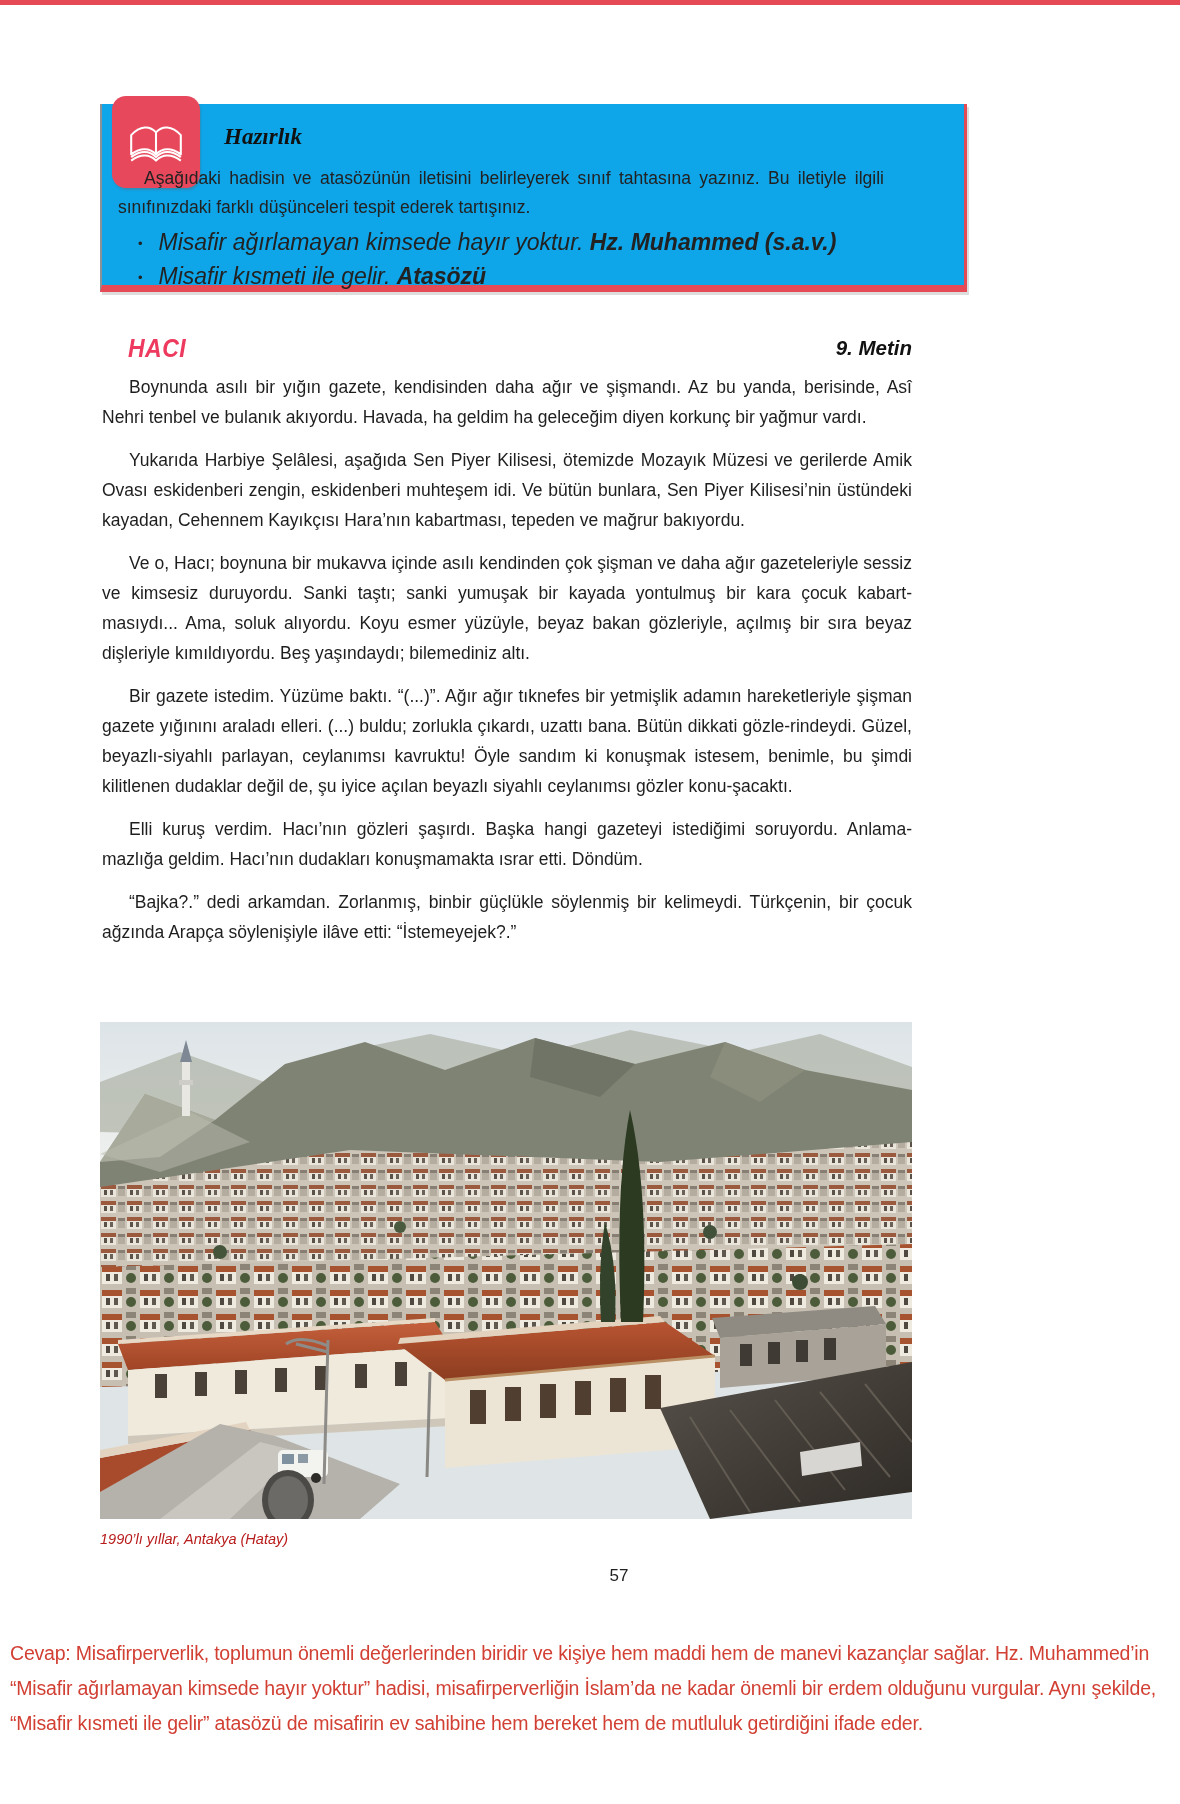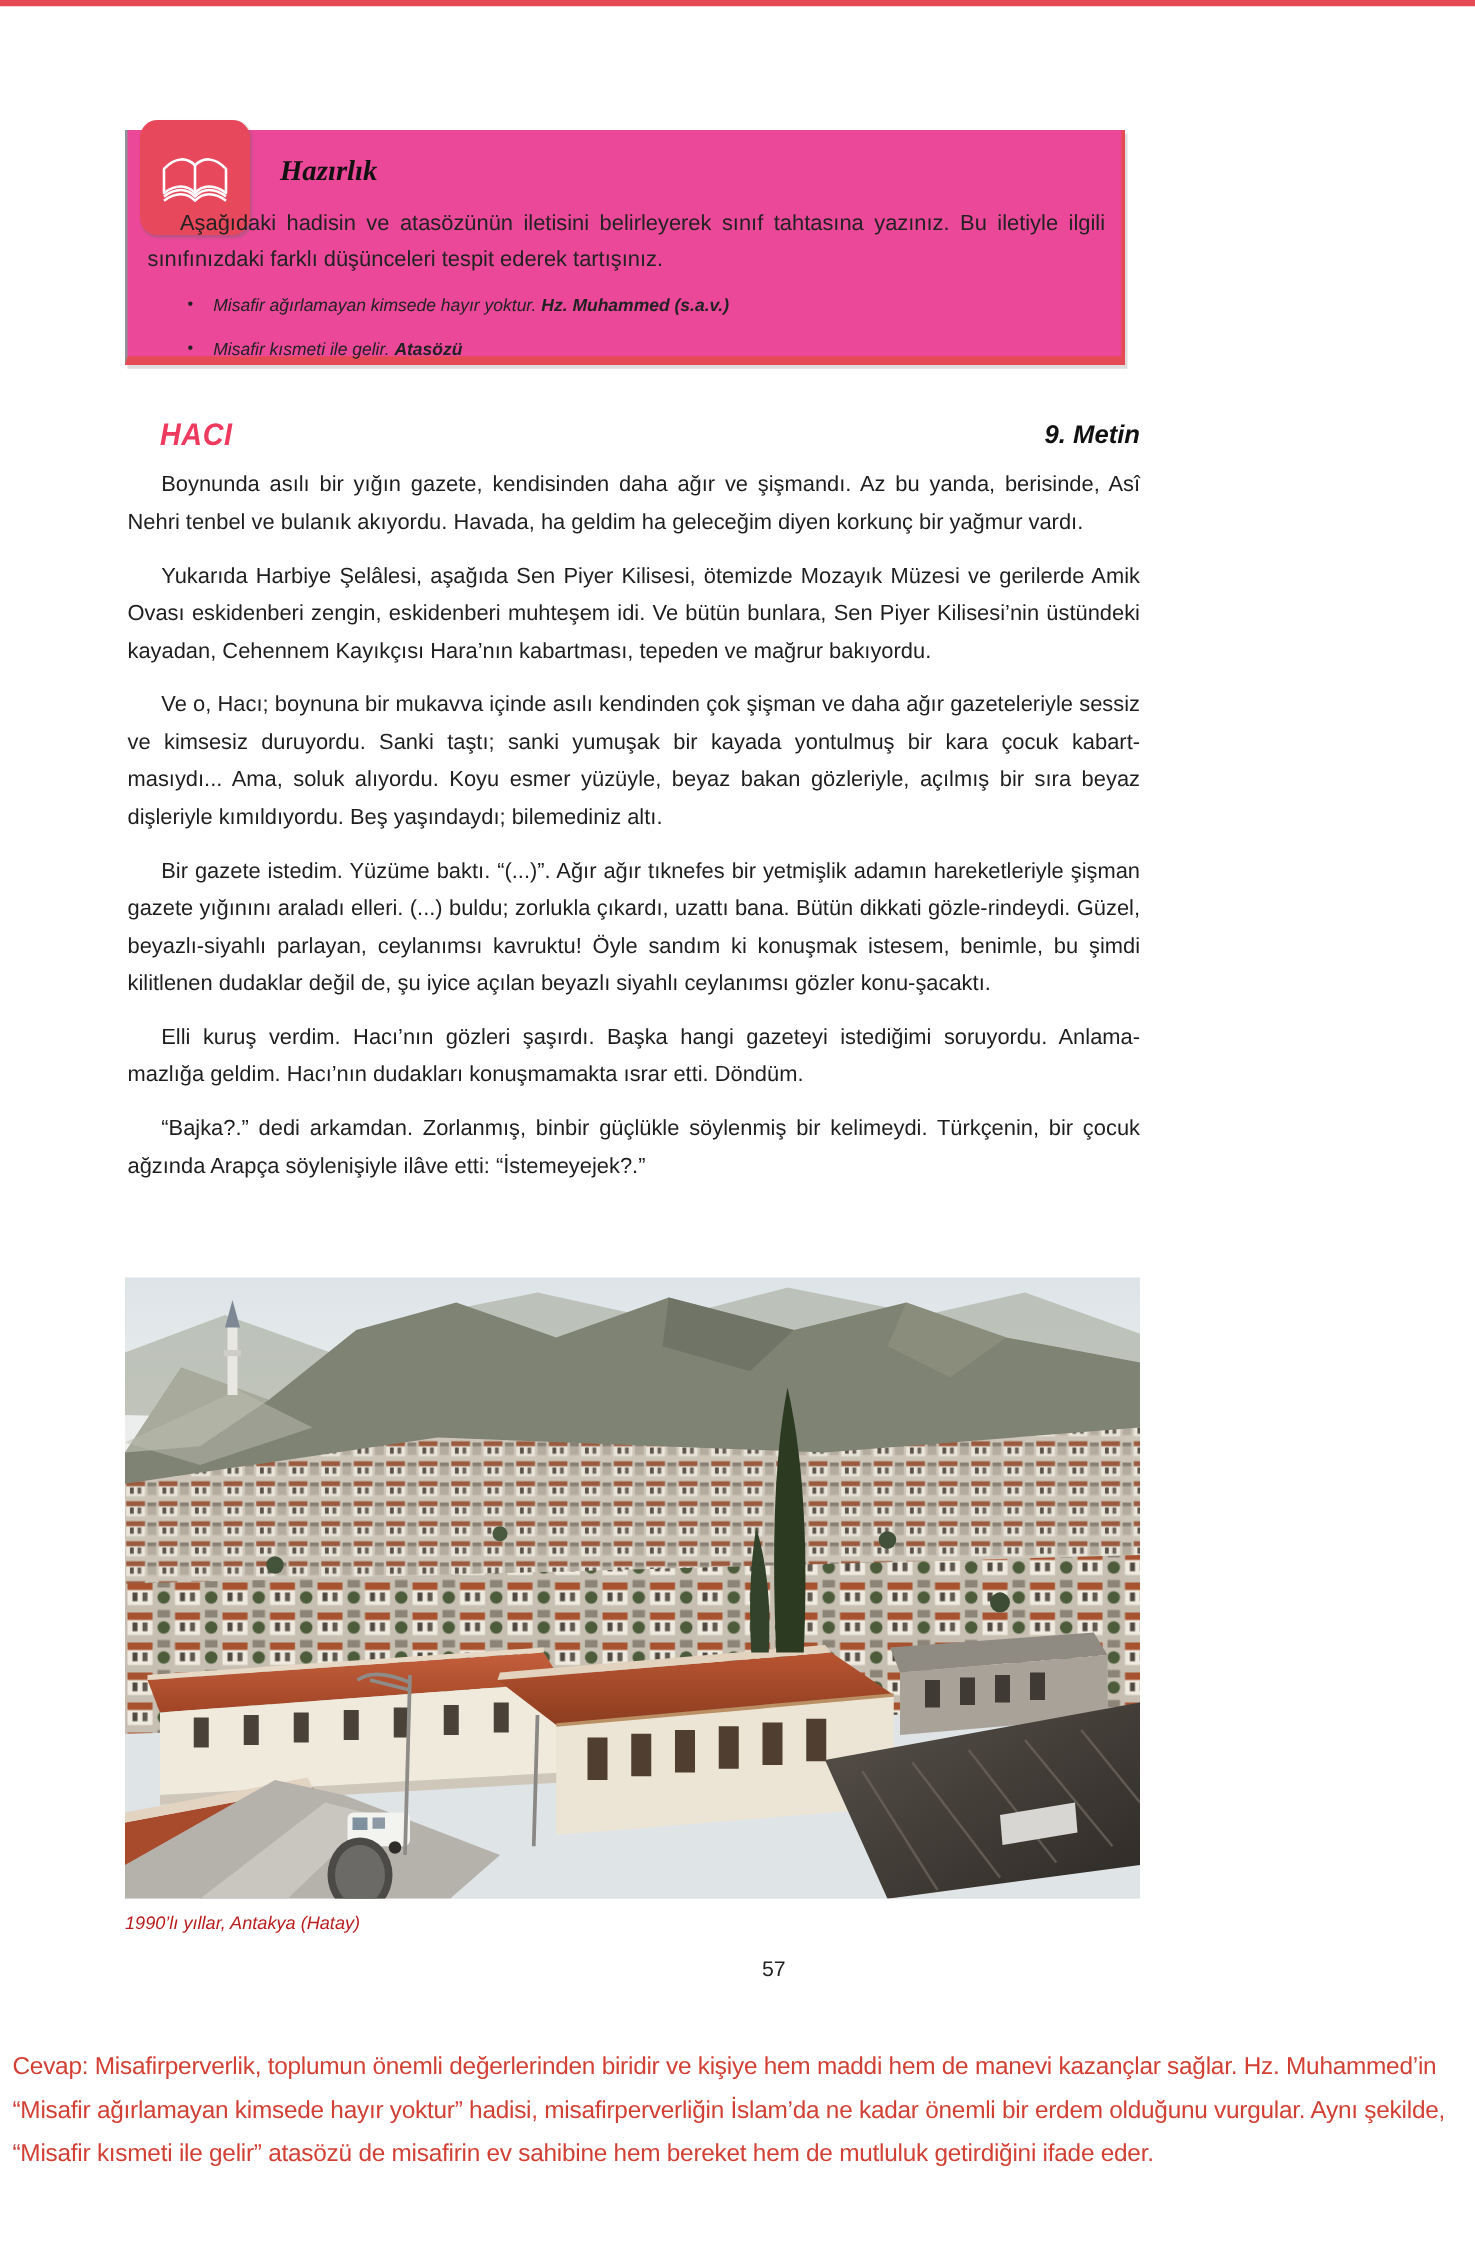--- a/index.html
+++ b/index.html
@@ -4,22 +4,22 @@
 <style>
   html,body{margin:0;padding:0;}
   body{
     width:1180px;height:1804px;position:relative;background:#ffffff;
     font-family:"Liberation Sans", sans-serif;color:#1c1c1c;overflow:hidden;
   }
   .top-strip{position:absolute;top:0;left:0;width:1180px;height:5px;background:#e64a55;}
 
   
   .prep-box{
-    position:absolute;left:100px;top:104px;width:800px;height:188px;
-    background:#ec4899;
+    position:absolute;left:100px;top:104px;width:867px;height:188px;
+    background:#0ea5e9;
     border-left:2px solid #8d9298;
     border-right:3px solid #e64a55;
     border-bottom:7px solid #e64a55;
     box-shadow:2px 3px 0 rgba(120,120,120,.25);
     box-sizing:border-box;
   }
   .prep-icon{
     position:absolute;left:10px;top:-8px;width:88px;height:92px;
     background:#e8485c;border-radius:14px;
     display:flex;align-items:center;justify-content:center;
@@ -28,22 +28,22 @@
   .prep-title{
     position:absolute;left:122px;top:20px;
     font-family:"Liberation Serif", serif;font-weight:bold;font-style:italic;
     font-size:23px;color:#111;
   }
   .prep-body{
     position:absolute;left:16px;top:60px;width:766px;
     font-size:17.5px;line-height:29px;text-align:justify;text-indent:26px;color:#222;
   }
   .prep-bullets{
-    position:absolute;left:48px;top:122px;width:720px;margin:0;padding:0;list-style:none;
-    font-size:14px;line-height:33px;font-style:italic;color:#222;
+    position:absolute;left:36px;top:122px;width:720px;margin:0;padding:0;list-style:none;
+    font-size:23px;line-height:33px;font-style:italic;color:#222;
   }
   .prep-bullets li::before{content:"•";margin-right:16px;font-style:normal;font-size:13px;vertical-align:2px;}
   .prep-bullets b{font-style:italic;}
 
   
   .title-row{position:absolute;left:100px;top:334px;width:812px;height:30px;}
   .text-title{
     position:absolute;left:28px;top:0;
     font-weight:bold;font-style:italic;font-size:25px;letter-spacing:.5px;
     color:#ed3a5e;transform:scaleX(.92);transform-origin:left;

